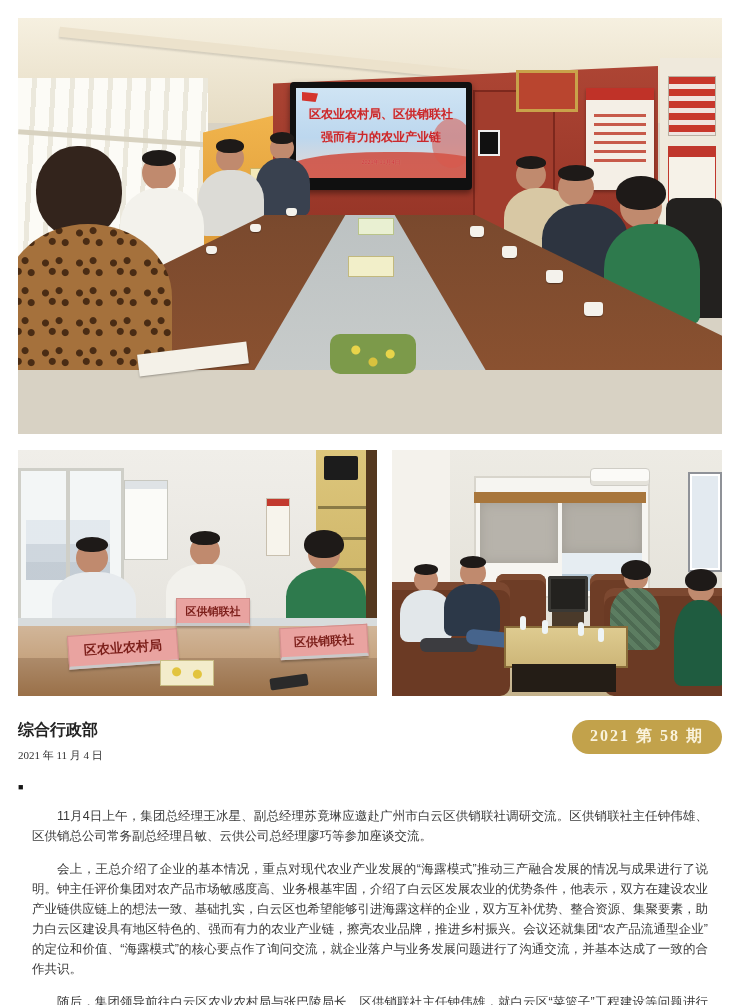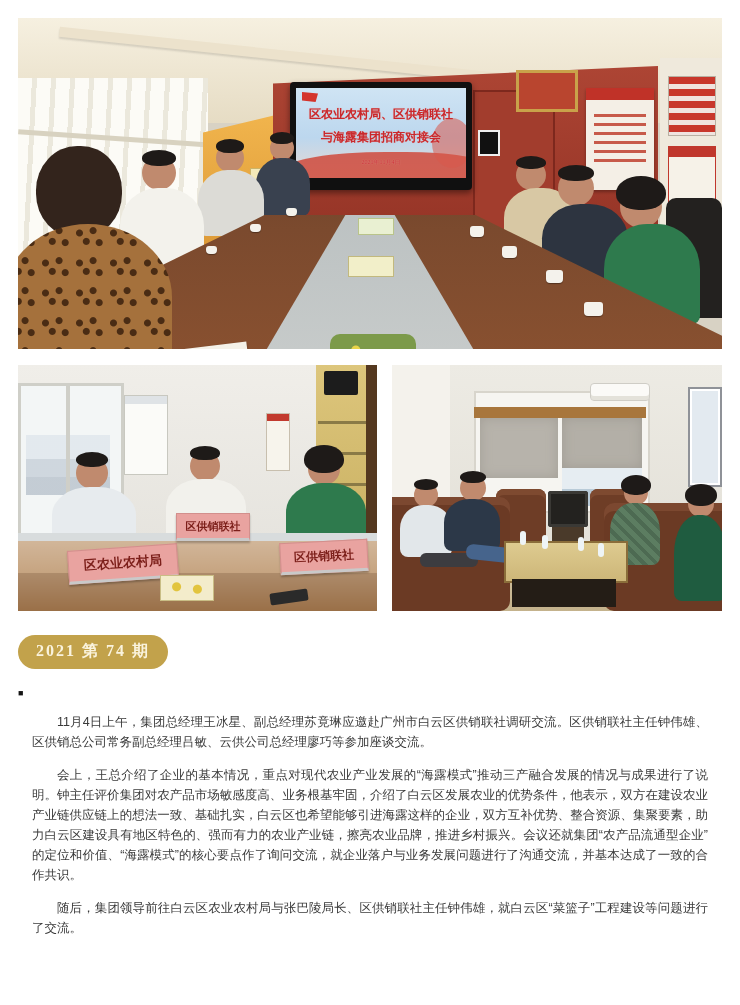--- a/index.html
+++ b/index.html
@@ -1,21 +1,21 @@
 <!DOCTYPE html>
 <html lang="zh"><head>
 <meta charset="utf-8">
 <style>
   html,body{margin:0;padding:0;background:#ffffff;}
   .page{position:relative;width:740px;height:1005px;background:#fff;overflow:hidden;
         font-family:"Liberation Sans","DejaVu Sans",sans-serif;}
   .abs{position:absolute;}
   
   .photo{position:relative;overflow:hidden;background:#d8d2c4;}
-  .photo-main{width:704px;height:331px;margin:18px 18px 0;}
+  .photo-main{width:704px;height:416px;margin:18px 18px 0;}
   .photo-row{display:flex;gap:15px;margin:16px 18px 0;}
   .photo-left{width:359px;height:246px;}
   .photo-right{width:330px;height:246px;}
   
   .head{position:absolute;border-radius:50%;background:#c08a6e;}
   .hair{position:absolute;border-radius:50% 50% 45% 45%;background:#1e1a18;}
   .torso{position:absolute;border-radius:45% 45% 8px 8px;}
   .cup{position:absolute;width:11px;height:8px;background:#f4f2ec;border-radius:3px 3px 4px 4px;box-shadow:0 1px 1px rgba(0,0,0,.35);}
   .plate{position:absolute;background:#e9a3a0;border:1px solid #d28f8c;border-bottom:3px solid #c9c9c9;
          color:#7c1f1a;font-family:"Liberation Serif","DejaVu Serif",serif;font-weight:bold;
@@ -66,21 +66,21 @@
     <div class="abs" style="left:642px;top:40px;width:62px;height:250px;background:#efe9dc;"></div>
     <div class="abs" style="left:650px;top:58px;width:46px;height:58px;background:repeating-linear-gradient(180deg,#c8372b 0 7px,#f0e3de 7px 12px);border:1px solid #b9b0a2;"></div>
     <div class="abs" style="left:650px;top:128px;width:46px;height:62px;background:#f6f2e8;border:1px solid #c0372c;box-shadow:inset 0 10px 0 #c0372c;"></div>
 
     <div class="tv" style="left:272px;top:64px;width:182px;height:108px;">
       <div class="tv-screen">
         <div class="abs" style="left:6px;top:4px;width:16px;height:10px;background:#d4342c;clip-path:polygon(0 0,100% 15%,85% 100%,0 85%);"></div>
         <div class="abs" style="left:-10px;bottom:-8px;width:200px;height:34px;background:#cf4a3c;border-radius:50% 40% 0 0;opacity:.85;"></div>
         <div class="abs" style="right:-6px;top:30px;width:40px;height:50px;background:#d8584a;border-radius:50%;opacity:.55;"></div>
         <div class="tv-line" style="margin-top:18px;font-size:12px;">区农业农村局、区供销联社</div>
-        <div class="tv-line" style="margin-top:6px;font-size:12px;">与海露集团招商对接会</div>
+        <div class="tv-line" style="margin-top:6px;font-size:12px;">强而有力的农业产业链</div>
         <div class="tv-line" style="margin-top:12px;font-size:6px;font-weight:normal;">2021年11月4日</div>
       </div>
     </div>
 
     <div>
       <div class="head" style="left:252px;top:118px;width:24px;height:24px;"></div>
       <div class="hair" style="left:252px;top:114px;width:24px;height:12px;"></div>
       <div class="torso" style="left:238px;top:140px;width:54px;height:58px;background:#39414f;"></div>
     </div>
     <div>
@@ -227,21 +227,25 @@
       <div class="abs" style="left:112px;top:176px;width:120px;height:38px;background:linear-gradient(180deg,#decb90,#cdb678);border:2px solid #8a6d3a;"></div>
       <div class="abs" style="left:120px;top:214px;width:104px;height:28px;background:#241d16;"></div>
       <div class="abs" style="left:128px;top:166px;width:6px;height:14px;background:#eef4f6;border-radius:3px;"></div>
       <div class="abs" style="left:150px;top:170px;width:6px;height:14px;background:#eef4f6;border-radius:3px;"></div>
       <div class="abs" style="left:186px;top:172px;width:6px;height:14px;background:#eef4f6;border-radius:3px;"></div>
       <div class="abs" style="left:206px;top:178px;width:6px;height:14px;background:#eef4f6;border-radius:3px;"></div>
     </div>
   </div>
 
   <div class="meta">
-    <div class="badge">2021 第 74 期</div>
+    <div>
+      <div class="dept">综合行政部</div>
+      <div class="date">2021 年 11 月 4 日</div>
+    </div>
+    <div class="badge">2021 第 58 期</div>
   </div>
 
   <div class="headline">
     <span class="bullet">■</span>
   </div>
   <div class="body">
     <p>11月4日上午，集团总经理王冰星、副总经理苏竟琳应邀赴广州市白云区供销联社调研交流。区供销联社主任钟伟雄、区供销总公司常务副总经理吕敏、云供公司总经理廖巧等参加座谈交流。</p>
     <p>会上，王总介绍了企业的基本情况，重点对现代农业产业发展的“海露模式”推动三产融合发展的情况与成果进行了说明。钟主任评价集团对农产品市场敏感度高、业务根基牢固，介绍了白云区发展农业的优势条件，他表示，双方在建设农业产业链供应链上的想法一致、基础扎实，白云区也希望能够引进海露这样的企业，双方互补优势、整合资源、集聚要素，助力白云区建设具有地区特色的、强而有力的农业产业链，擦亮农业品牌，推进乡村振兴。会议还就集团“农产品流通型企业”的定位和价值、“海露模式”的核心要点作了询问交流，就企业落户与业务发展问题进行了沟通交流，并基本达成了一致的合作共识。</p>
     <p>随后，集团领导前往白云区农业农村局与张巴陵局长、区供销联社主任钟伟雄，就白云区“菜篮子”工程建设等问题进行了交流。</p>
   </div>

